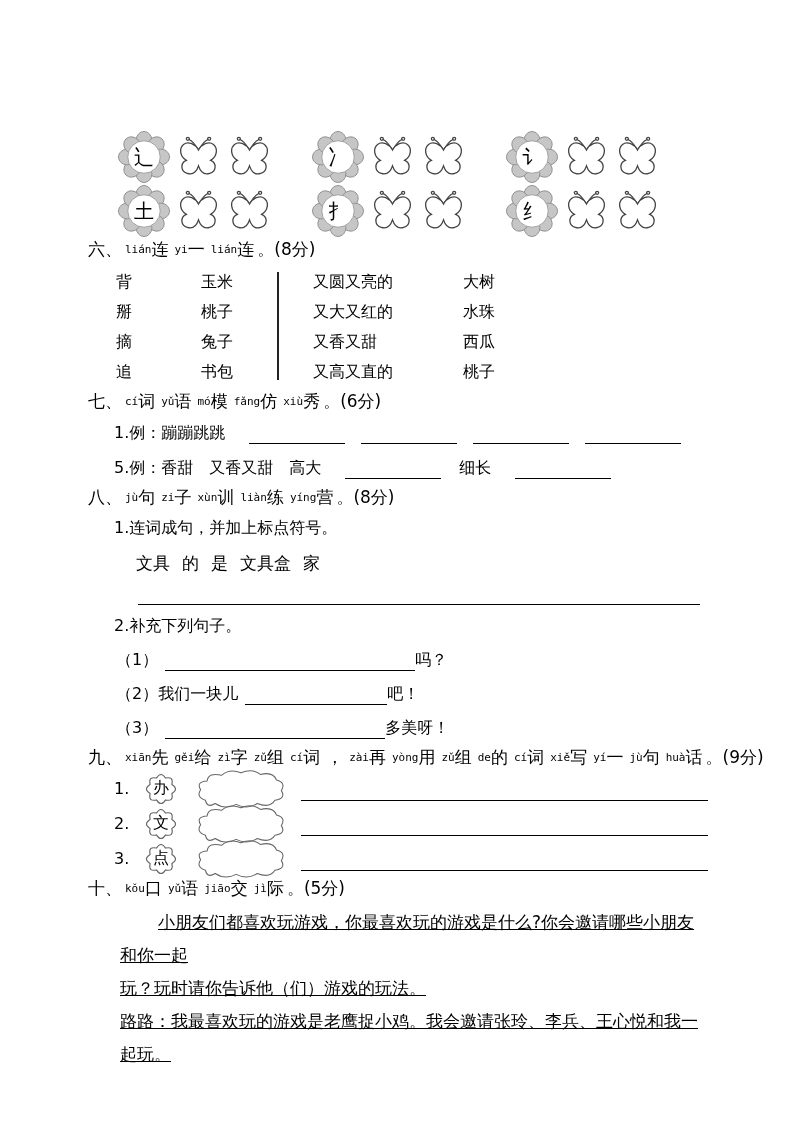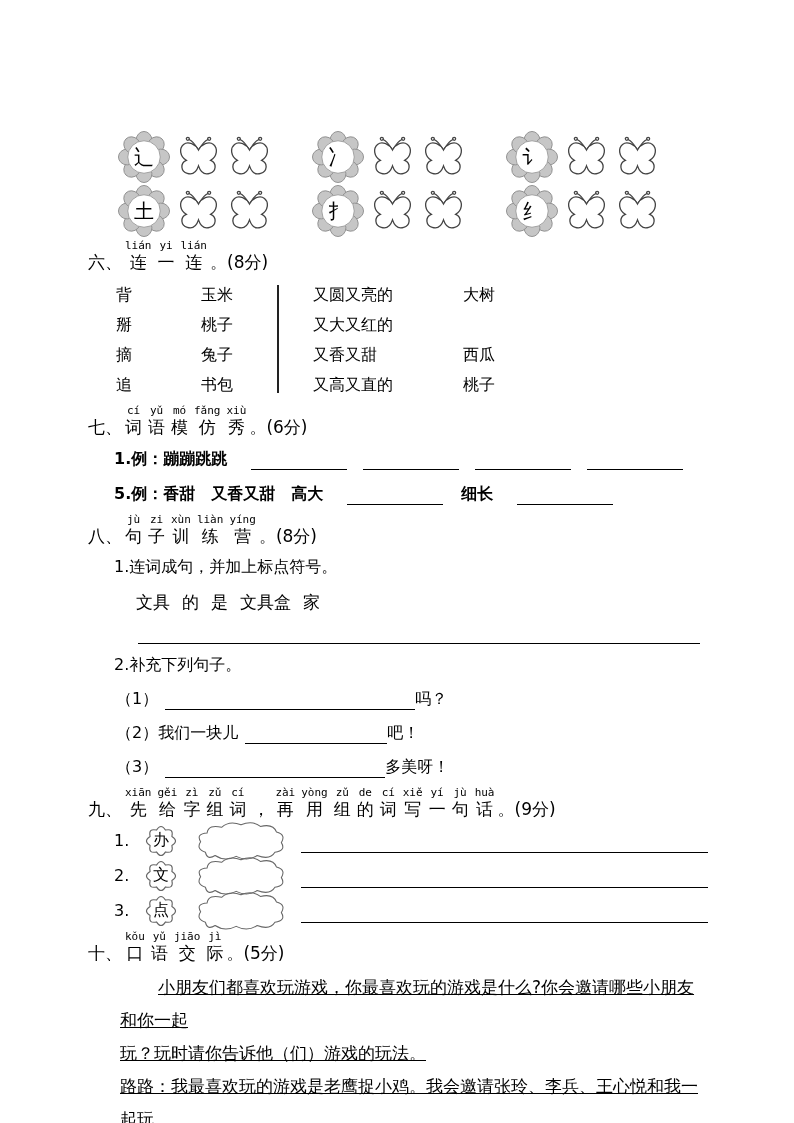--- a/index.html
+++ b/index.html
@@ -19,31 +19,31 @@
   .f-group{display:flex;align-items:center;gap:6px;}
   .flower{position:relative;width:52px;height:52px;flex:0 0 auto;}
   .flower svg{position:absolute;inset:0;width:100%;height:100%;}
   .radical{position:absolute;inset:0;display:flex;align-items:center;justify-content:center;font-size:20px;line-height:1;}
   .bf{width:45px;height:43px;flex:0 0 auto;}
 
   
   .sec-title{display:flex;align-items:flex-end;margin:0;font-weight:normal;font-size:17px;}
   .prefix,.suffix{font-size:17px;line-height:20px;white-space:pre;}
   .words{display:inline-flex;align-items:flex-end;}
-  .pyb{display:inline-flex;flex-direction:column;align-items:center;margin:0 3px;}
+  .pyb{display:inline-flex;flex-direction:row;align-items:center;margin:0 3px;}
   .py{font-family:"DejaVu Sans Mono","Liberation Mono",monospace;font-size:11px;line-height:13px;white-space:pre;}
   .hz{font-size:17px;line-height:20px;}
 
   
   .match{position:relative;margin:8px 0 0 28px;}
   .match-row{display:grid;grid-template-columns:85px 76px 36px 150px auto;height:30px;align-items:center;font-size:16px;}
   .match-divider{position:absolute;left:161px;top:5px;bottom:7px;width:2px;background:#222;}
 
   
-  .line{display:flex;align-items:baseline;font-size:16px;margin-left:26px;font-weight:bold;}
+  .line{display:flex;align-items:baseline;font-size:16px;margin-left:26px;}
   .lbl{white-space:pre;}
   .ex{margin-right:16px;white-space:pre;}
   .blank{display:inline-block;border-bottom:1px solid #000;height:15px;align-self:flex-end;}
   .w95{width:96px;margin:0 8px;}
   .w250{width:250px;}
   .w142{width:142px;}
   .w220{width:220px;}
 
   .l71{margin-top:12px;}
   .l72{margin-top:14px;}
@@ -235,20 +235,21 @@
               <span></span>
               <span>又圆又亮的</span>
               <span>大树</span>
             </div>
 
             <div class="match-row">
               <span>掰</span>
               <span>桃子</span>
               <span></span>
               <span>又大又红的</span>
+              <span>水珠</span>
             </div>
 
             <div class="match-row">
               <span>摘</span>
               <span>兔子</span>
               <span></span>
               <span>又香又甜</span>
               <span>西瓜</span>
             </div>
 

